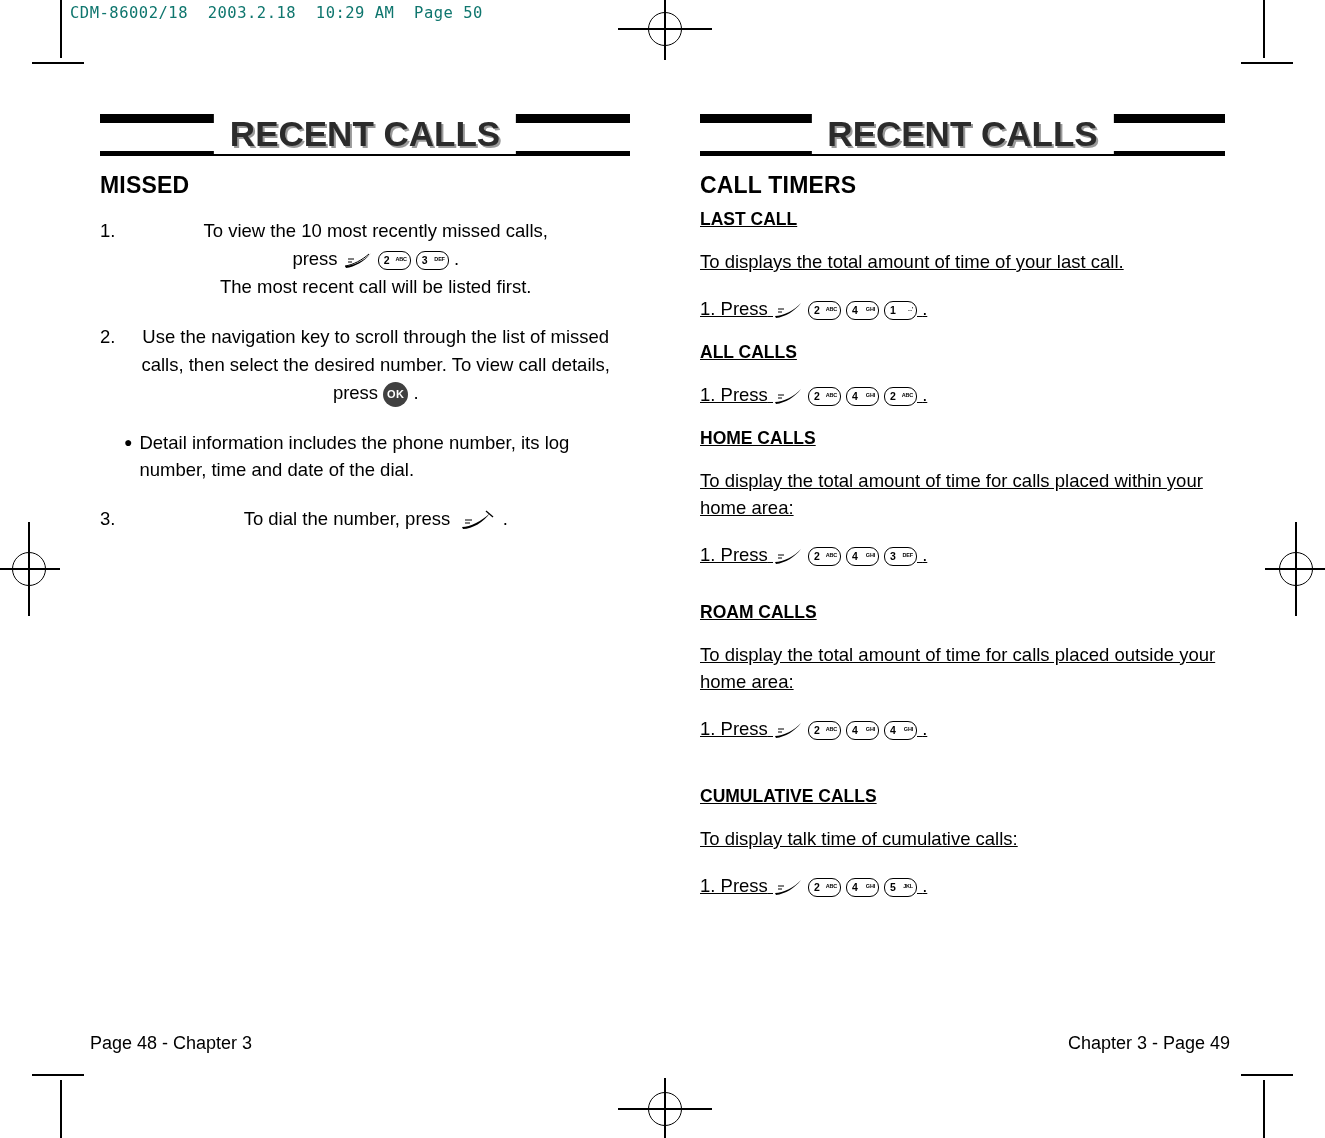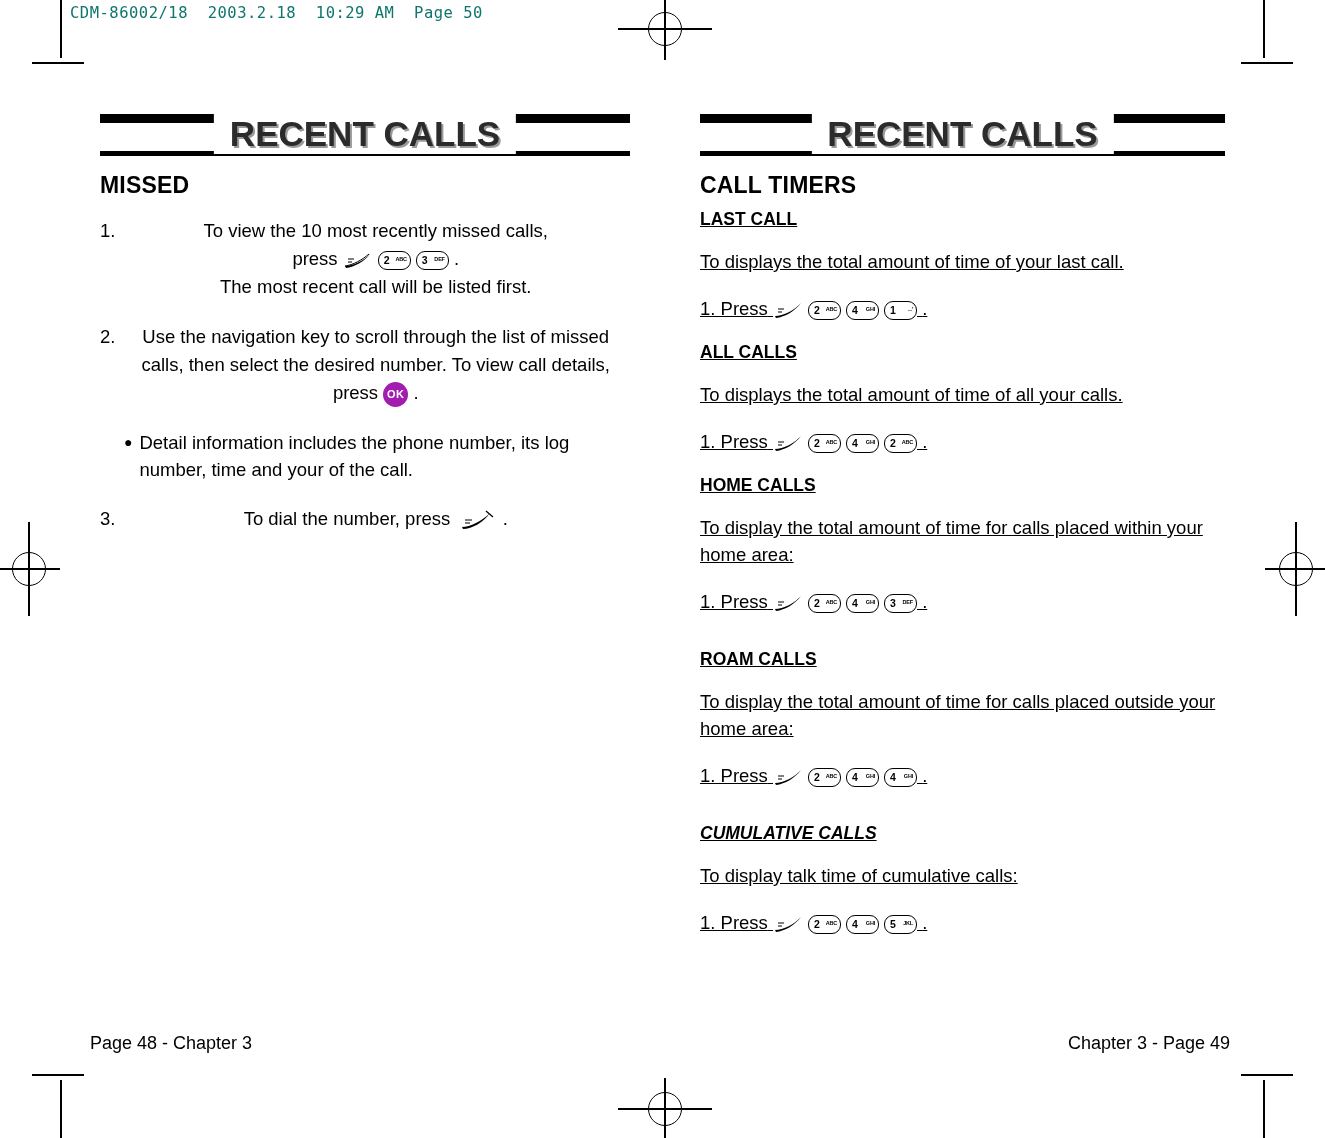--- a/index.html
+++ b/index.html
@@ -189,21 +189,21 @@
     position: relative;
     vertical-align: middle;
   }
 
   
   .ok-key {
     display: inline-block;
     width: 25px;
     height: 25px;
     border-radius: 50%;
-    background: #a21caf;
+    background: #404040;
     color: #fff;
     font-size: 11px;
     font-weight: bold;
     text-align: center;
     line-height: 25px;
     vertical-align: middle;
     letter-spacing: 0.5px;
     font-family: "Liberation Sans", sans-serif;
   }
 
@@ -287,21 +287,21 @@
     <span class="num">2.</span>
     <span class="txt justify">
       <span>Use the navigation key to scroll through the list of missed calls, then select the desired number. To view call details, press</span>
       <span class="ok-key">OK</span>
       <span>.</span>
     </span>
   </div>
 
   <div class="bullet-row">
     <span class="dot">●</span>
-    <span>Detail information includes the phone number, its log number, time and your of the call.</span>
+    <span>Detail information includes the phone number, its log number, time and date of the dial.</span>
   </div>
 
   <div class="step">
     <span class="num">3.</span>
     <span class="txt">
       <span>To dial the number, press</span>
       <span class="end-key">
         <svg width="42" height="22" viewBox="0 0 42 22">
           <path d="M6 18 C14 18 26 12 34 4 C28 13 16 20 7 20 Z" fill="#000"></path>
           <path d="M9 11 L16 11 M9 14 L14 14" stroke="#000" stroke-width="1.1"></path>
@@ -349,21 +349,20 @@
       <span class="key">
         <span class="d">1</span>
         <span class="s">...'</span>
       </span>
     </span>
     <span>.</span>
   </p>
 
   
   <h3 class="sub">ALL CALLS</h3>
-  <p class="body">To displays the total amount of time of all your calls.</p>
   <p class="body">
     <span>1. Press</span>
     <span class="keyrow">
       <span class="send-key">
         <svg width="30" height="20" viewBox="0 0 30 20">
           <path d="M2 16 C10 16 22 10 28 3 C22 11 12 17 3 18 Z" fill="#000"></path>
           <path d="M5 9 L11 9 M5 12 L9 12" stroke="#000" stroke-width="1"></path>
         </svg>
       </span>
       <span class="key">
@@ -432,21 +431,21 @@
       </span>
       <span class="key">
         <span class="d">4</span>
         <span class="s">GHI</span>
       </span>
     </span>
     <span>.</span>
   </p>
 
   
-  <h3 class="sub" style="margin-top:14px;font-style:italic;">CUMULATIVE CALLS</h3>
+  <h3 class="sub" style="margin-top:24px;">CUMULATIVE CALLS</h3>
   <p class="body">To display talk time of cumulative calls:</p>
   <p class="body">
     <span>1. Press</span>
     <span class="keyrow">
       <span class="send-key">
         <svg width="30" height="20" viewBox="0 0 30 20">
           <path d="M2 16 C10 16 22 10 28 3 C22 11 12 17 3 18 Z" fill="#000"></path>
           <path d="M5 9 L11 9 M5 12 L9 12" stroke="#000" stroke-width="1"></path>
         </svg>
       </span>

